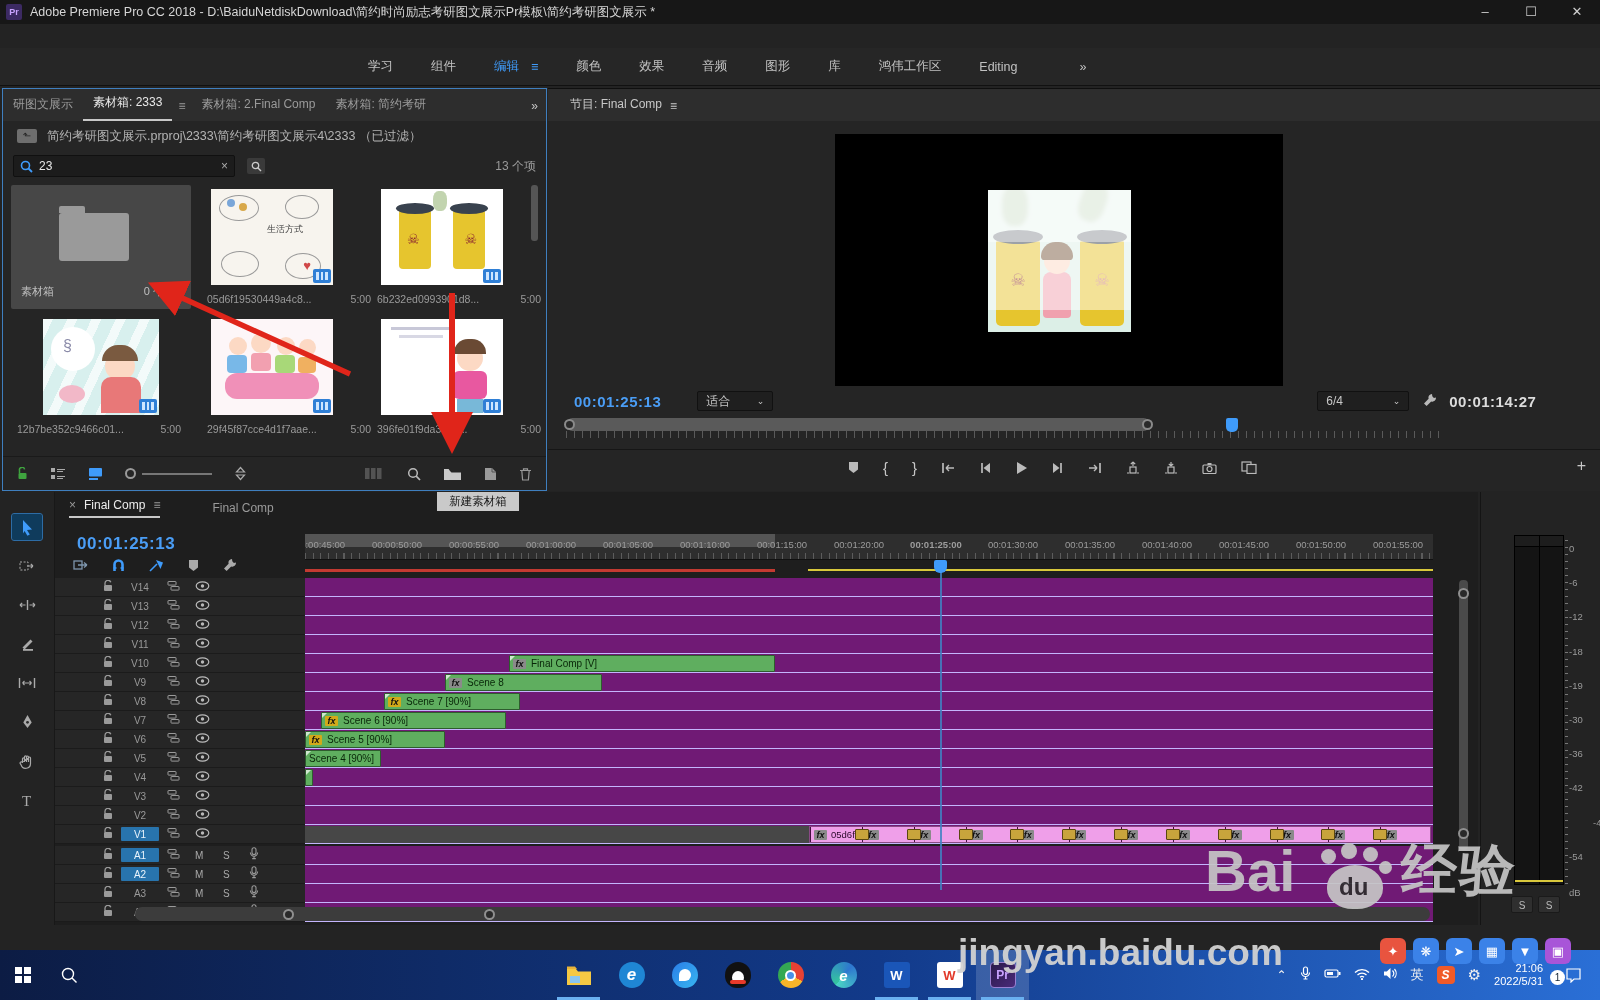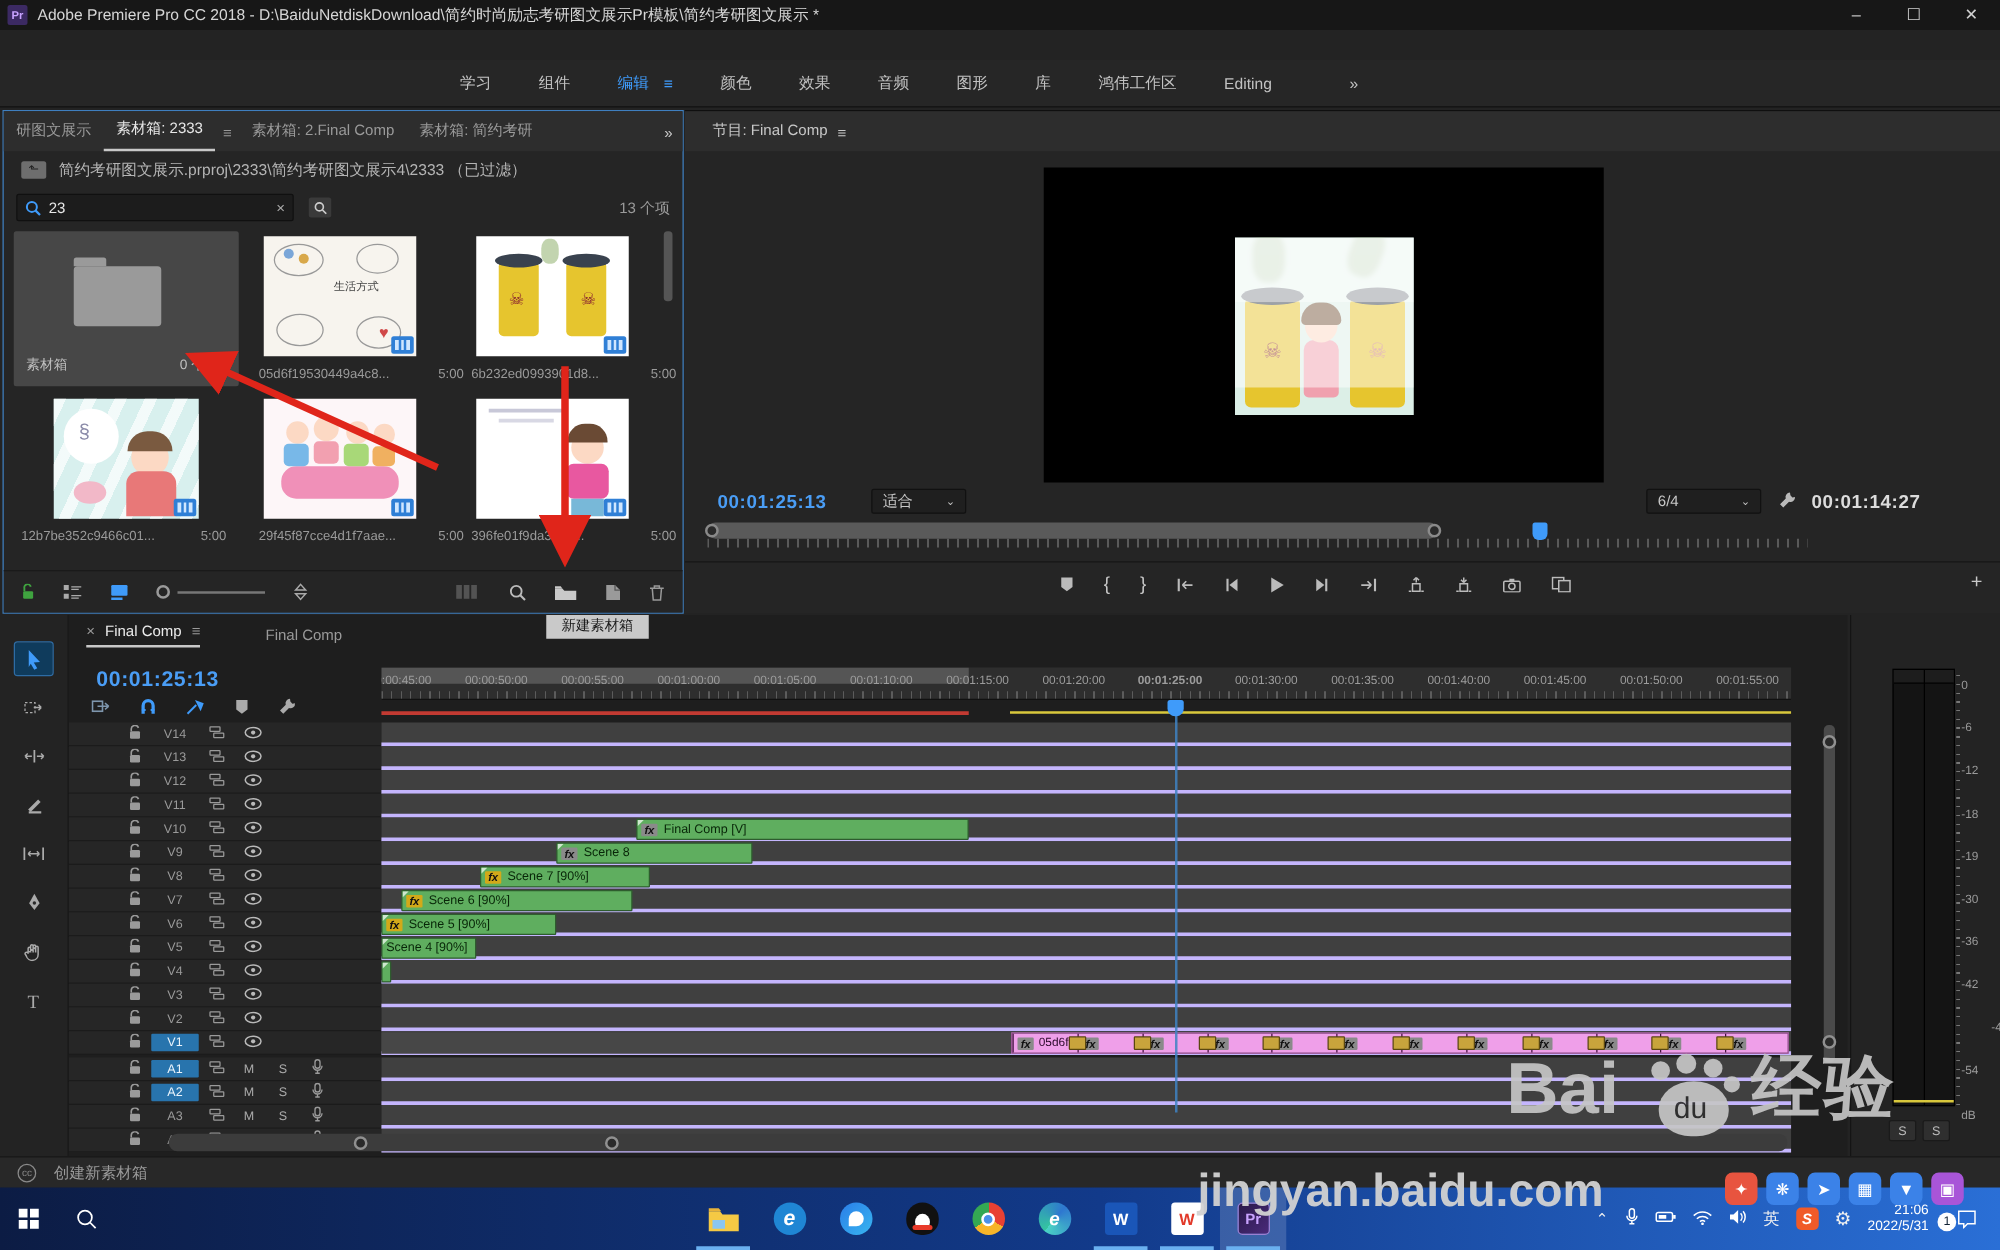--- a/index.html
+++ b/index.html
@@ -101,21 +101,21 @@
   .th-m { position:absolute; left:140px; font-size:10px; color:#aaa; }
   .th-s { position:absolute; left:168px; font-size:10px; color:#aaa; }
   .th-mic { position:absolute; left:194px; }
   .tl-content { position:absolute; left:250px; top:0; width:1128px; height:433px; overflow:hidden; }
   .ruler { position:absolute; left:0; top:42px; width:1128px; height:26px; background:#2e2e2e; border-bottom:1px solid #111; overflow:hidden; }
   .ruler-work { position:absolute; left:0; top:0; width:470px; height:13px; background:#555; }
   .ruler-ticks { position:absolute; left:0; bottom:0; width:100%; height:6px; background:repeating-linear-gradient(90deg,#5c5c5c 0 1px,transparent 1px 7.7px); }
   .rlabel { position:absolute; top:5px; transform:translateX(-50%); font-size:9.5px; color:#9c9c9c; white-space:nowrap; }
   .redline { position:absolute; left:0; top:77px; width:470px; height:3px; background:#c23a32; }
   .yellowline { position:absolute; left:503px; top:77px; width:625px; height:2px; background:#d9c83c; }
-  .trackrow { position:absolute; left:0; width:1128px; height:19px; border-bottom:3px solid #c4b5fd; background:#404040; }
+  .trackrow { position:absolute; left:0; width:1128px; height:19px; border-bottom:1px solid #c4b5fd; background:#701a75; }
   .clip { position:absolute; height:17px; top:1px; background:#5fae5f; border:1px solid #2e5c2e; border-radius:1px; color:#082608; font-size:10px; display:flex; align-items:center; gap:5px; padding-left:3px; white-space:nowrap; overflow:hidden; }
   .clip::before { content:""; position:absolute; left:0; top:0; border-style:solid; border-width:5px 5px 0 0; border-color:#cfe7cf transparent transparent transparent; }
   .fxb { font-style:italic; font-weight:bold; font-size:9px; padding:0 2.5px; border-radius:1px; color:#111; flex:0 0 auto; }
   .fxb.y { background:#d2a919; } .fxb.g { background:#8a8a8a; }
   .v1-gray { position:absolute; left:0; top:1px; width:504px; height:17px; background:#474747; }
   .pinkclip { position:absolute; left:504px; top:1px; width:622px; height:17px; background:#ef9fe9; border:1px solid #8a4a86; color:#2a082a; font-size:9.5px; }
   .pseg { position:absolute; top:0; height:15px; border-left:1px solid #43113f; display:flex; align-items:center; gap:4px; padding-left:3px; overflow:hidden; }
   .tchip { position:absolute; top:2px; width:14px; height:11px; background:#c8a43c; border:1px solid #5a4710; border-radius:1px; }
   .playhead-line { position:absolute; top:68px; height:330px; width:1.5px; background:#3f83c2; opacity:.85; }
   .playhead-head { position:absolute; top:68px; width:13px; height:13px; background:#3f9bfa; border-radius:2px 2px 6px 6px; }
@@ -153,21 +153,21 @@
   .tb-notif { position:relative; width:34px; display:flex; justify-content:center; }
   .notif-badge { position:absolute; left:-6px; top:2px; width:15px; height:15px; background:#fff; color:#123; border-radius:50%; font-size:10px; text-align:center; line-height:15px; }
 
   
   .watermark { pointer-events:none; z-index:40; }
   .wm-line1 { position:absolute; left:1205px; top:825px; width:330px; height:85px; color:#c6c6c6; opacity:.92; }
   .wm-bai { position:absolute; left:0; top:12px; font-size:58px; font-weight:bold; }
   .wm-paw { position:absolute; left:112px; top:18px; width:78px; height:66px; }
   .wm-paw .pad { position:absolute; left:10px; top:22px; width:56px; height:44px; background:#c6c6c6; border-radius:50% 50% 46% 46%; }
   .wm-paw .toe { position:absolute; background:#c6c6c6; border-radius:50%; }
-  .wm-du { position:absolute; left:22px; top:30px; font-size:24px; font-weight:normal; color:#2e2e2e; }
+  .wm-du { position:absolute; left:22px; top:30px; font-size:24px; font-weight:bold; color:#2e2e2e; }
   .wm-jy { position:absolute; left:196px; top:8px; font-size:56px; font-weight:bold; letter-spacing:2px; }
   .wm-line2 { position:absolute; left:958px; top:932px; font-size:37px; font-weight:bold; color:#d2d2d2; opacity:.95; z-index:41; }
   .wm-chips { position:absolute; left:1380px; top:938px; display:flex; gap:7px; z-index:42; }
   .wm-chip { width:26px; height:26px; border-radius:6px; display:flex; align-items:center; justify-content:center; color:#fff; font-size:13px; }
   .arrow-svg { position:absolute; left:0; top:0; width:1600px; height:1000px; pointer-events:none; z-index:50; }
   .anno-tooltip { position:absolute; left:437px; top:492px; width:82px; height:19px; background:#c9c9c9; color:#1a1a1a; font-size:11.5px; text-align:center; line-height:19px; z-index:45; }
 </style>
 </head>
 <body>
 
@@ -1042,24 +1042,20 @@
         <span class="mtick" style="top: 256.2px;">-36</span>
         <span class="mtick" style="top: 290.4px;">-42</span>
         <span class="mtick" style="top: 324.6px; margin-left: 24px;">-48</span>
         <span class="mtick" style="top: 358.8px;">-54</span>
         <span class="mtick" style="top: 395px;">dB</span>
       </div>
     <div class="sbtn" style="left:30px">S</div>
     <div class="sbtn" style="left:57px">S</div>
   </div>
 
-  <div class="statusbar abs">
-    <span class="cc-icon">cc</span>
-    <span>创建新素材箱</span>
-  </div>
 
   <div class="taskbar abs">
     <div class="tb-start">
         <span class="winlogo">
           <i></i>
           <i></i>
           <i></i>
           <i></i>
         </span>
       </div>

